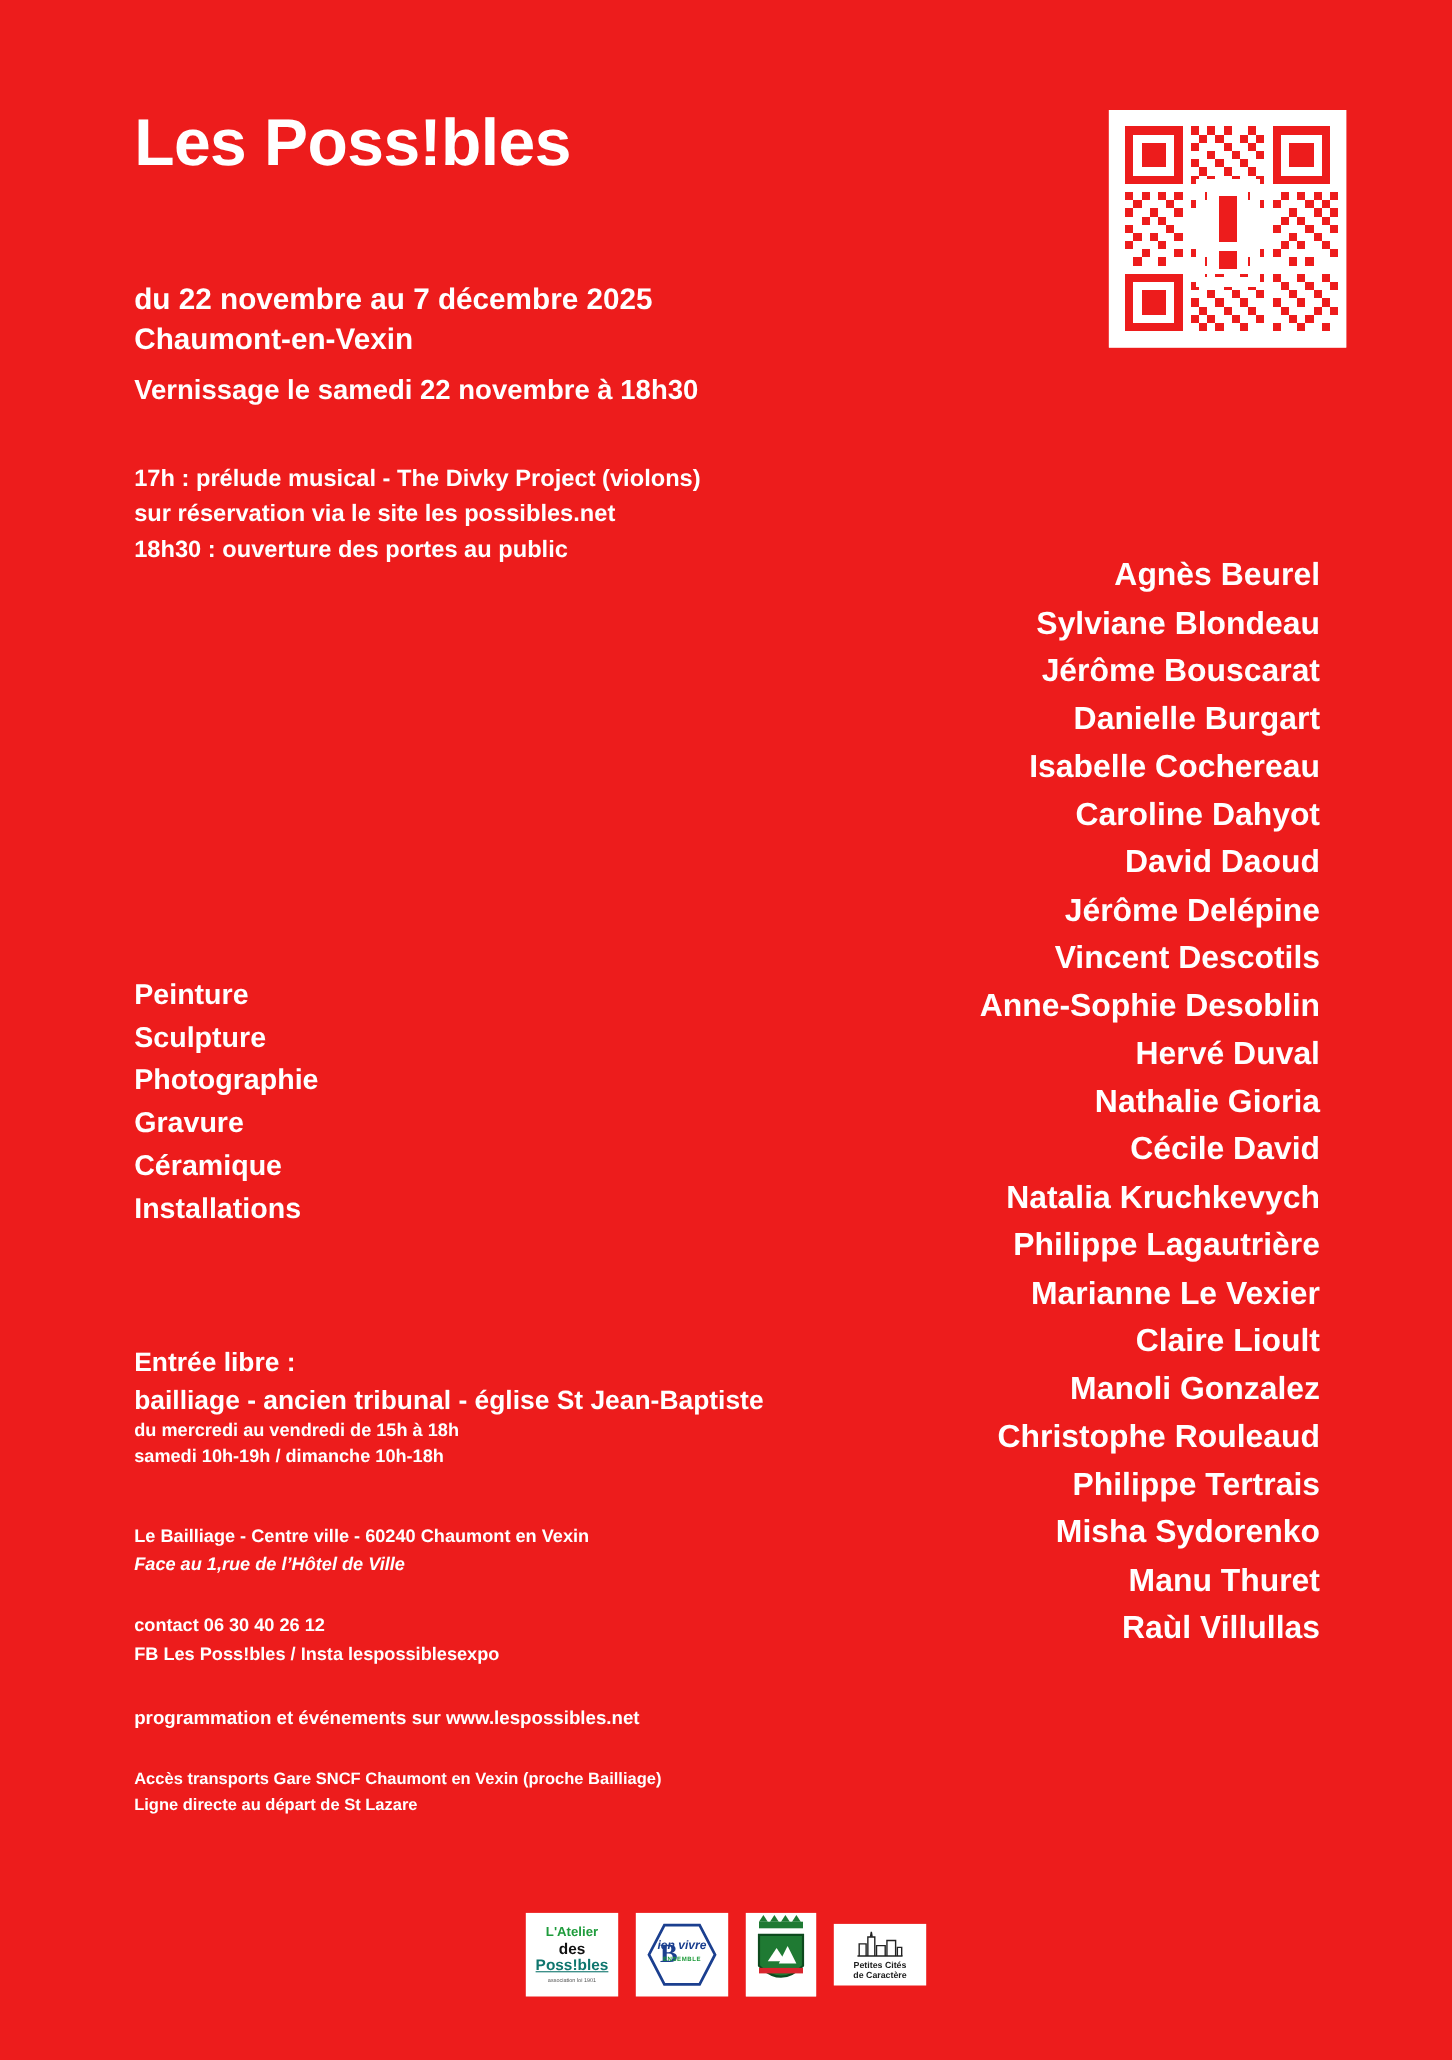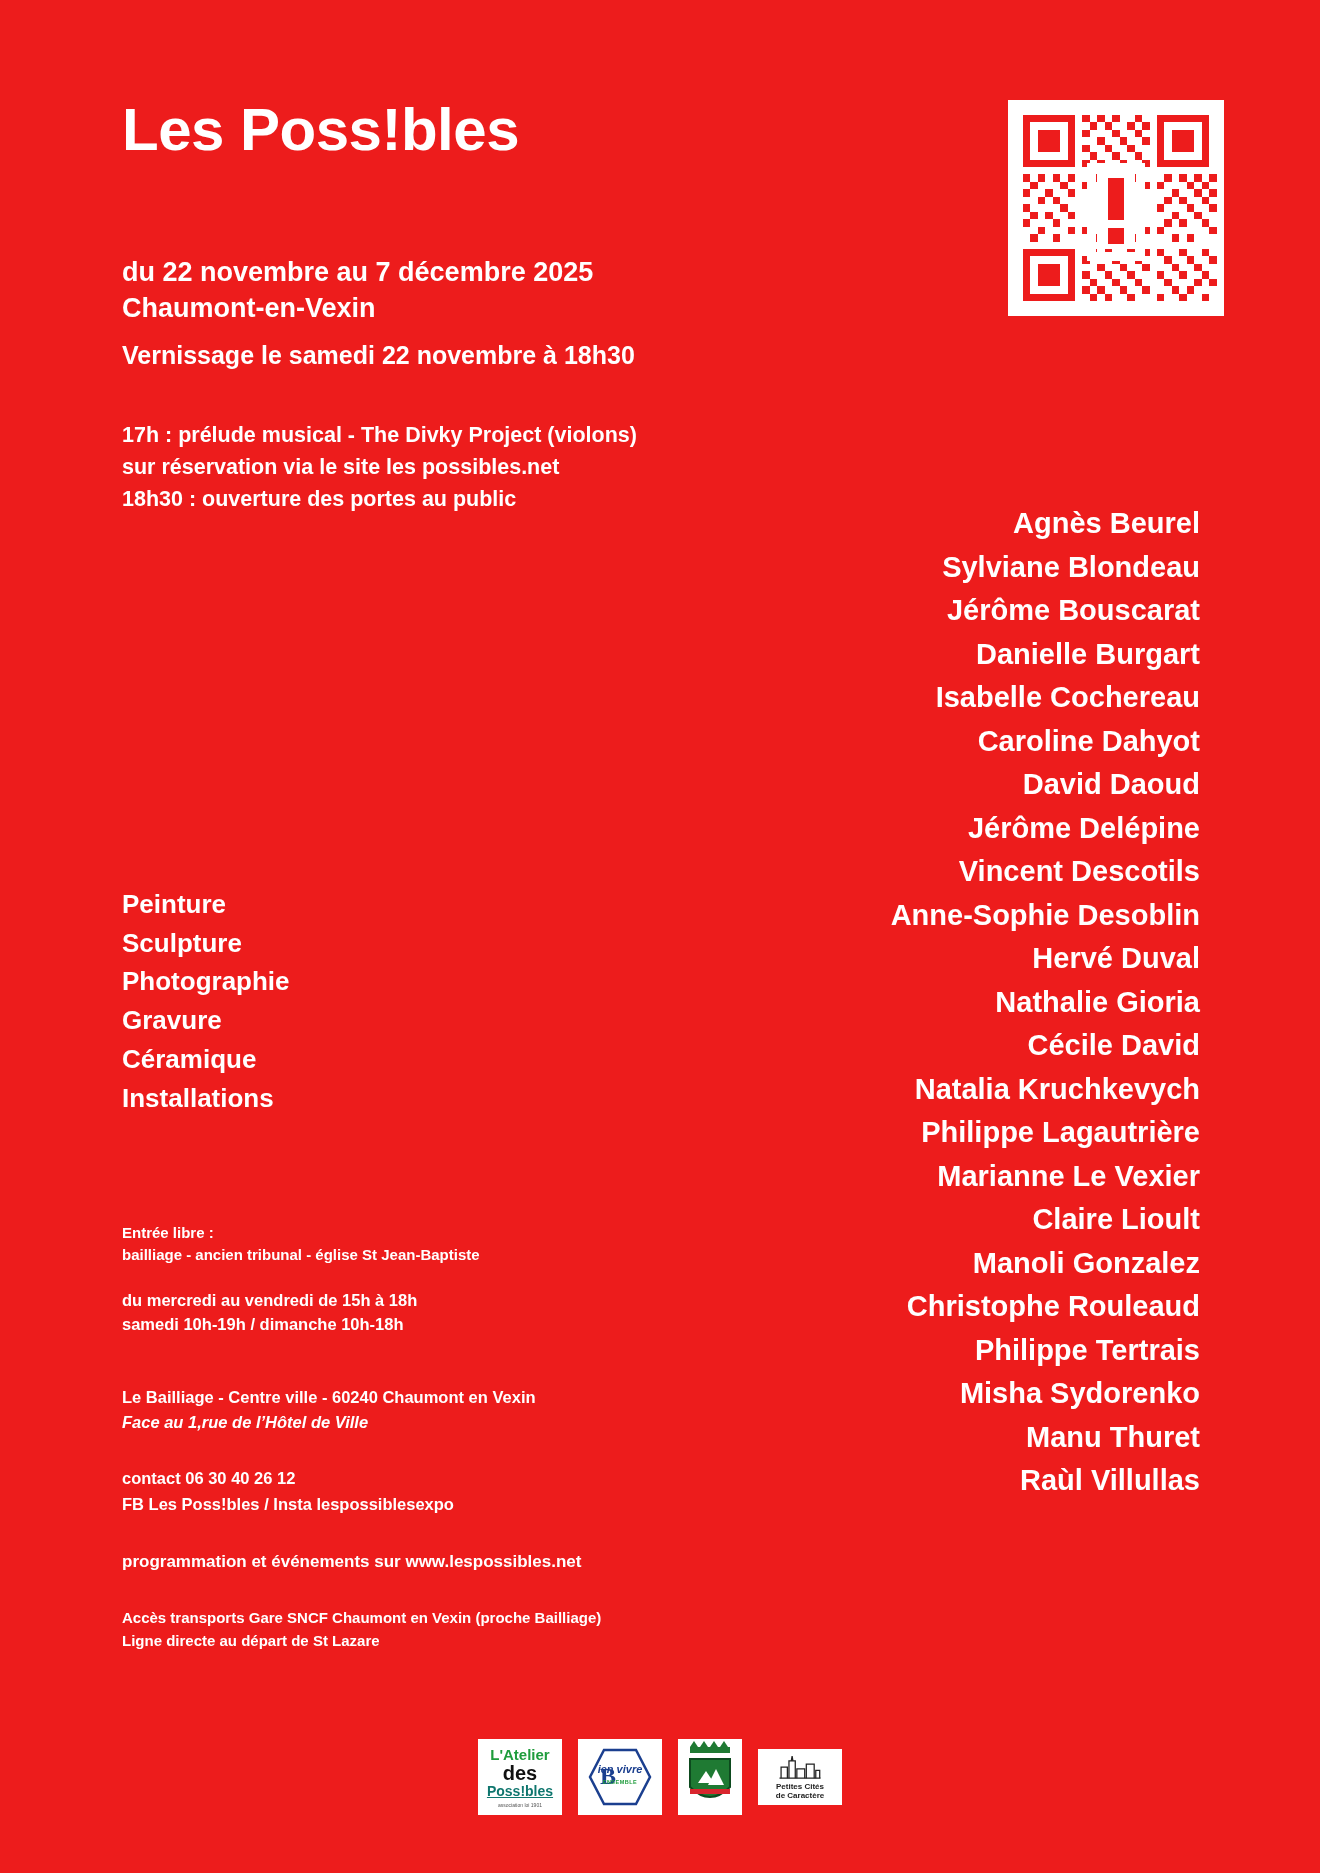--- a/index.html
+++ b/index.html
@@ -83,21 +83,21 @@
     font-size: 26px;
     font-weight: bold;
     line-height: 1.49;
   }
 
   
   .info-entree {
     position: absolute;
     left: 122px;
     top: 1222px;
-    font-size: 15px;
+    font-size: 24px;
     font-weight: bold;
     line-height: 1.45;
   }
   .info-horaires {
     position: absolute;
     left: 122px;
     top: 1288px;
     font-size: 16.5px;
     font-weight: bold;
     line-height: 1.48;
@@ -170,28 +170,28 @@
     justify-content: center;
     box-sizing: border-box;
   }
   .logo-atelier {
     width: 84px;
     height: 76px;
     padding: 6px 4px;
   }
   .logo-atelier .l1 {
     color: #1f9c3c;
-    font-size: 15px;
+    font-size: 12px;
     font-weight: bold;
     line-height: 1.15;
     text-align: center;
   }
   .logo-atelier .l2 {
     color: #111;
-    font-size: 20px;
+    font-size: 14px;
     font-weight: bold;
     line-height: 1.05;
     text-align: right;
   }
   .logo-atelier .l3 {
     color: #0f766e;
     font-size: 14px;
     font-weight: bold;
     line-height: 1.05;
     text-decoration: underline;

